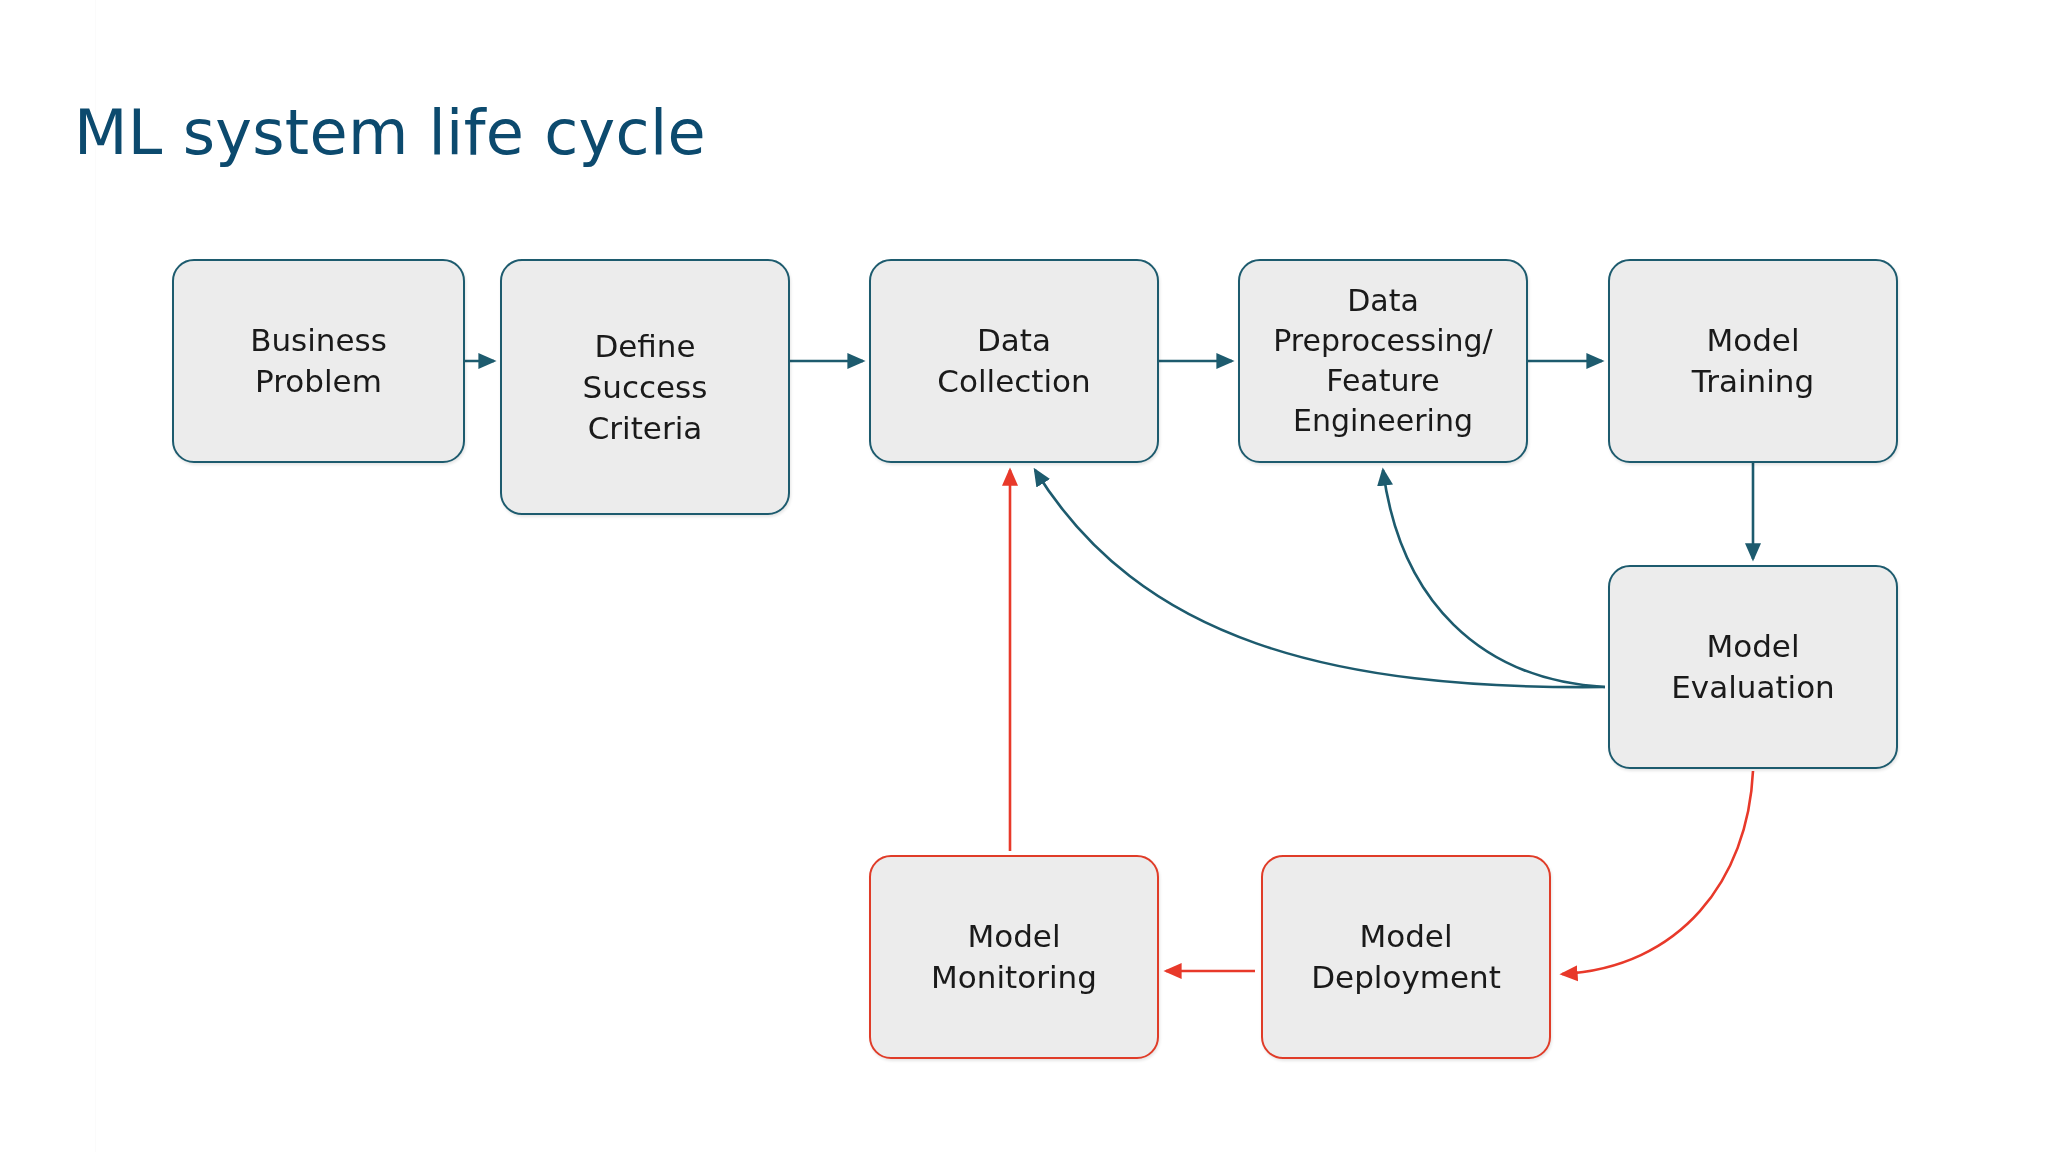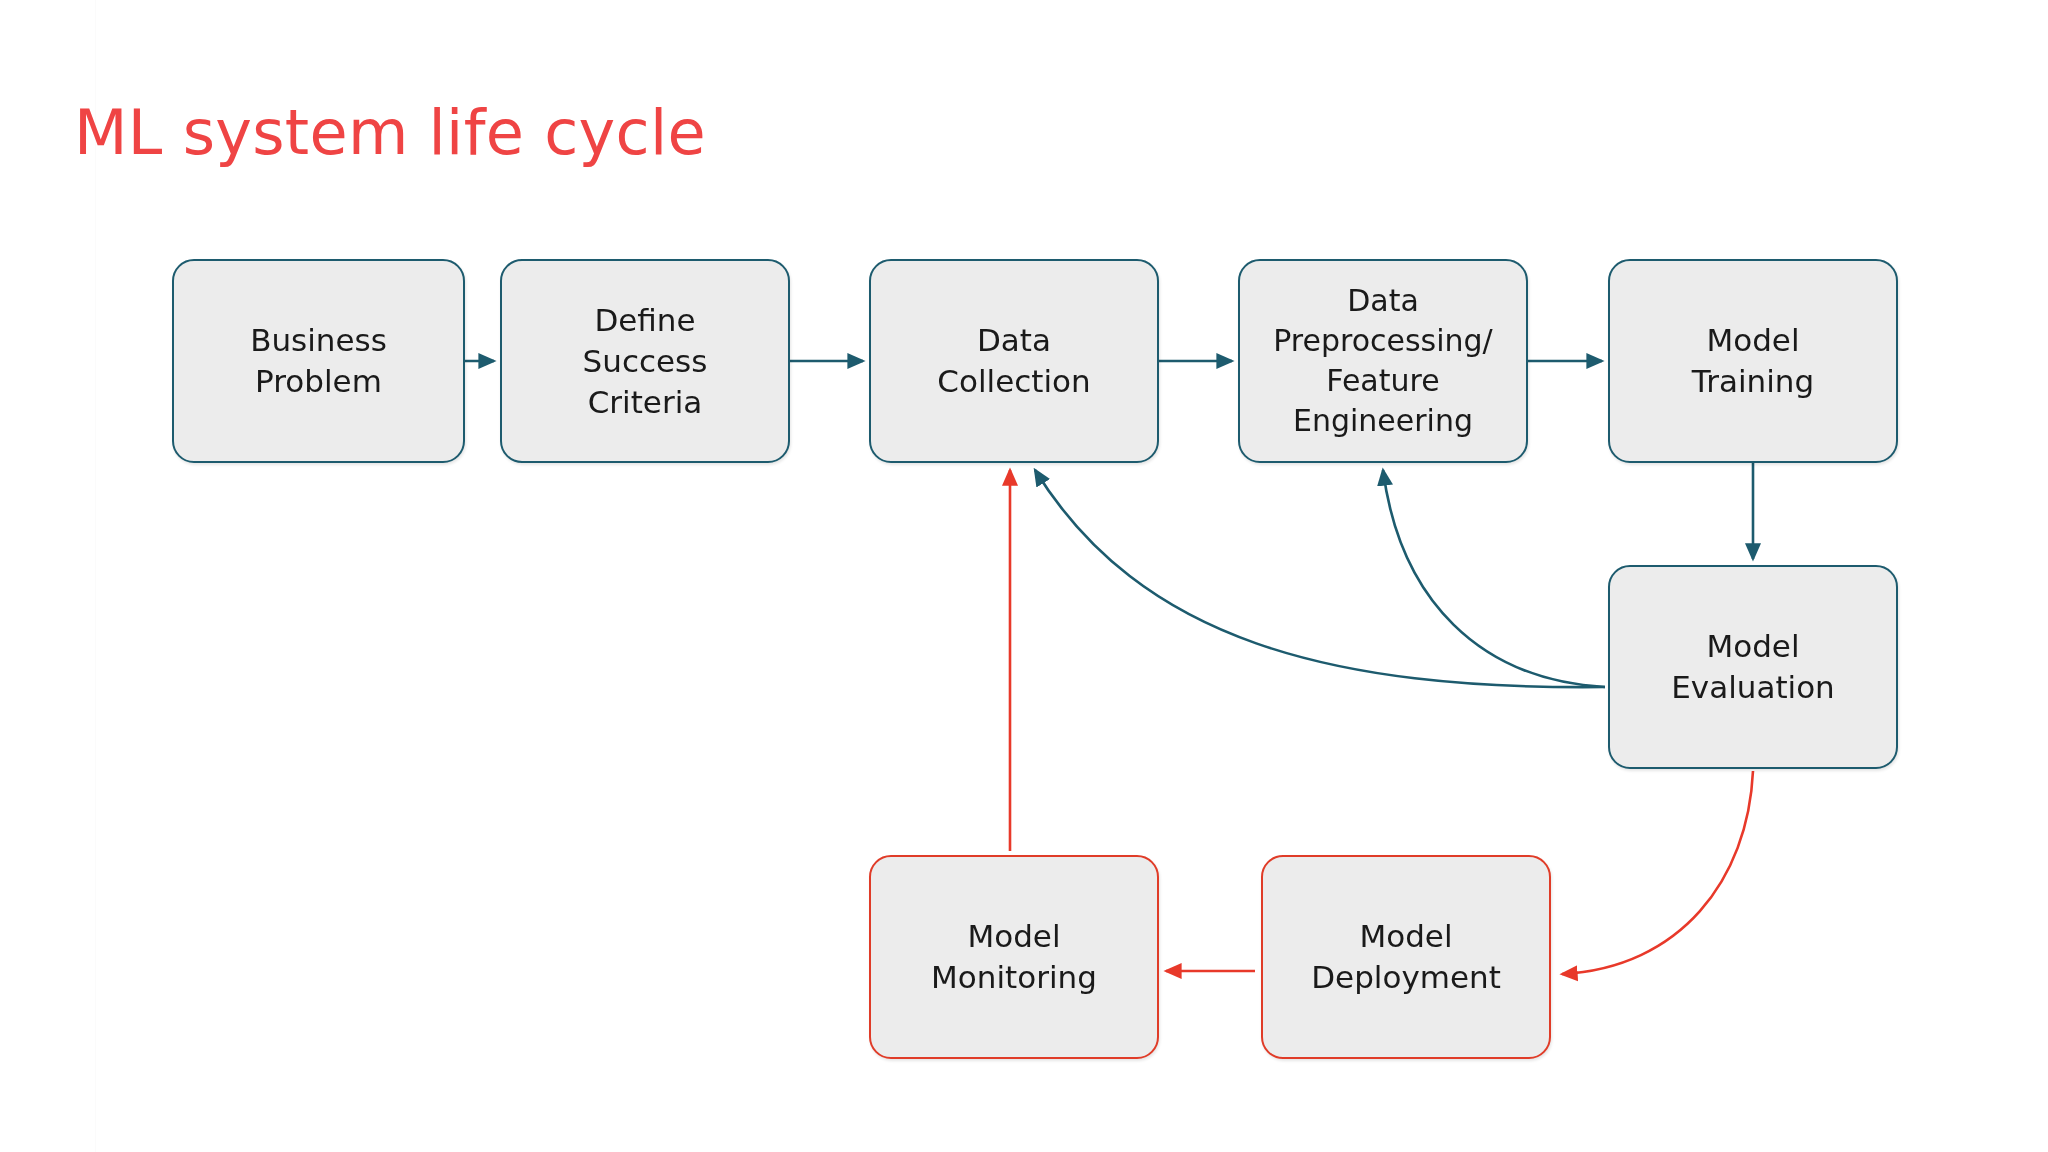--- a/index.html
+++ b/index.html
@@ -34,21 +34,21 @@
   }
 
   .slide-title {
     position: absolute;
     left: 74px;
     top: 97px;
     font-size: 62px;
     line-height: 72px;
     font-weight: 400;
     letter-spacing: 0.3px;
-    color: #ef4444;
+    color: #0c4a6e;
     white-space: nowrap;
     font-family: "DejaVu Sans", "Liberation Sans", sans-serif;
   }
 
   
   .node {
     position: absolute;
     box-sizing: border-box;
     background: #ececec;
     border: 2px solid #1d5b6e;
@@ -68,21 +68,21 @@
   .node.red {
     border-color: #e03c28;
   }
   .node .label {
     display: block;
     white-space: pre-line;
   }
 
   
   #node-business-problem      { left: 128px;  top: 259px;  width: 293px; height: 204px; margin-left: 44px; }
-  #node-define-success        { left: 500px;  top: 259px;  width: 290px; height: 204px; }
+  #node-define-success        { left: 500px;  top: 259px;  width: 290px; height: 256px; }
   #node-data-collection       { left: 869px;  top: 259px;  width: 290px; height: 204px; }
   #node-data-preprocessing    { left: 1238px; top: 259px;  width: 290px; height: 204px;
                                 font-size: 30px; line-height: 40px; }
   #node-model-training        { left: 1608px; top: 259px;  width: 290px; height: 204px; }
   #node-model-evaluation      { left: 1608px; top: 565px;  width: 290px; height: 204px; }
   #node-model-deployment      { left: 1261px; top: 855px;  width: 290px; height: 204px; }
   #node-model-monitoring      { left: 869px;  top: 855px;  width: 290px; height: 204px; }
 
   
   #arrows {

